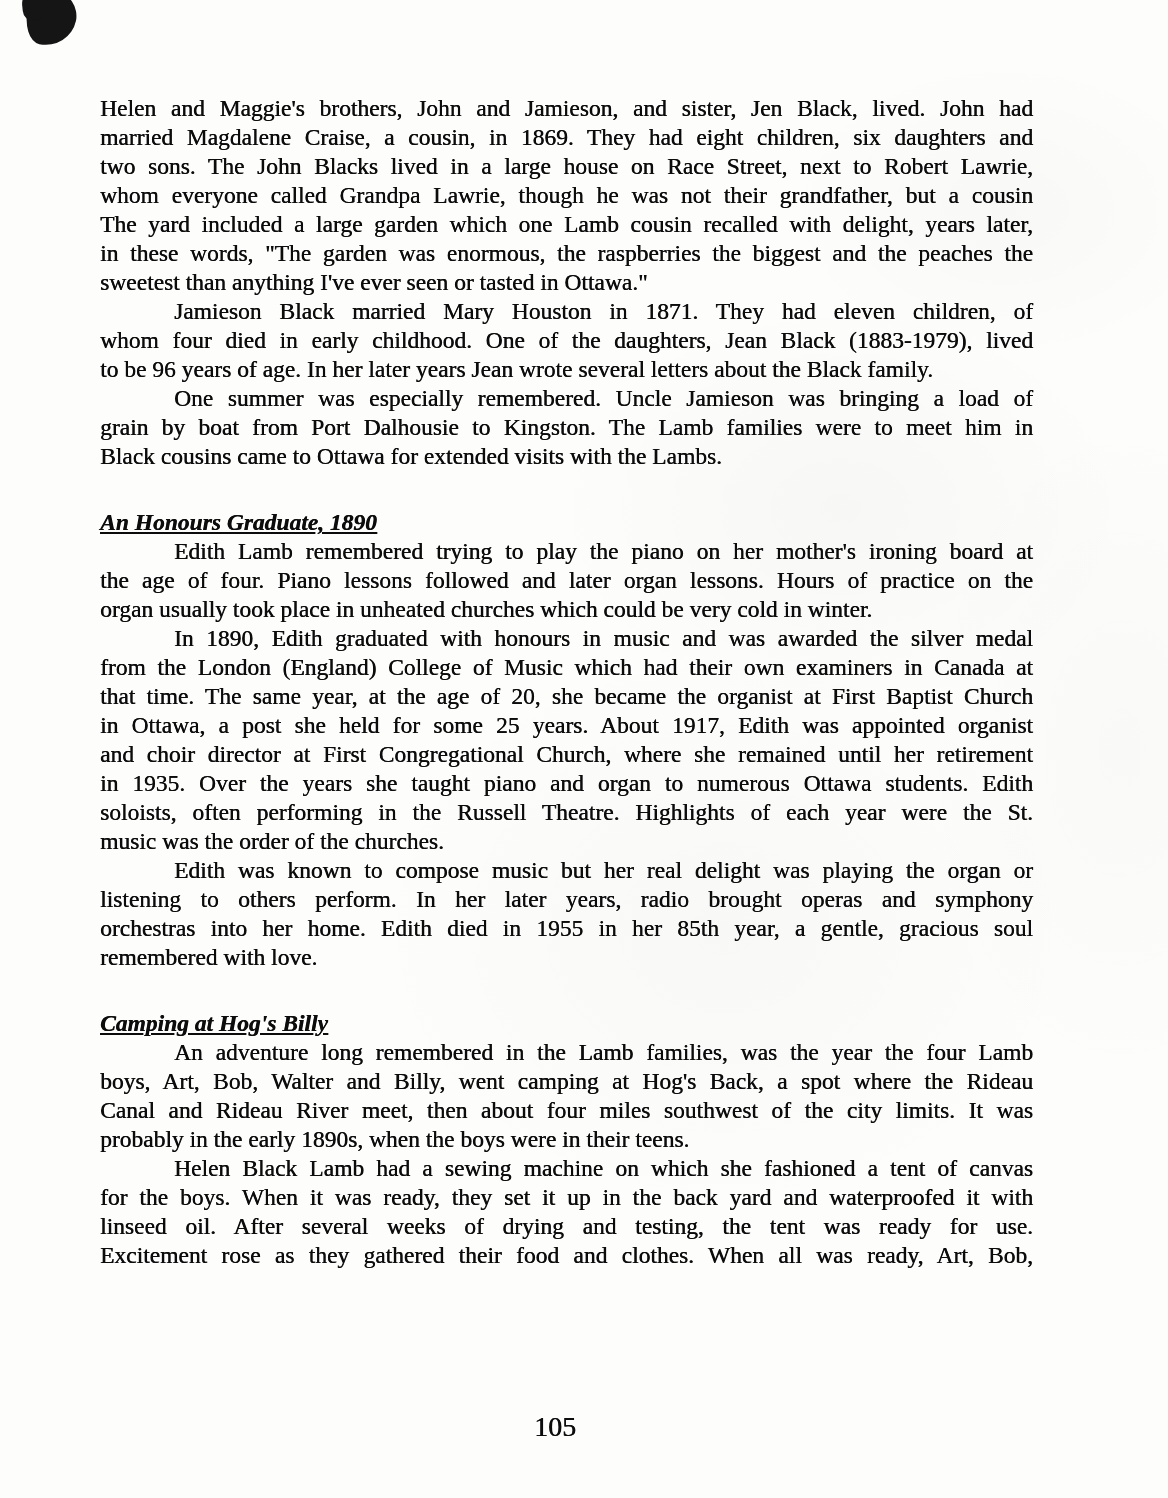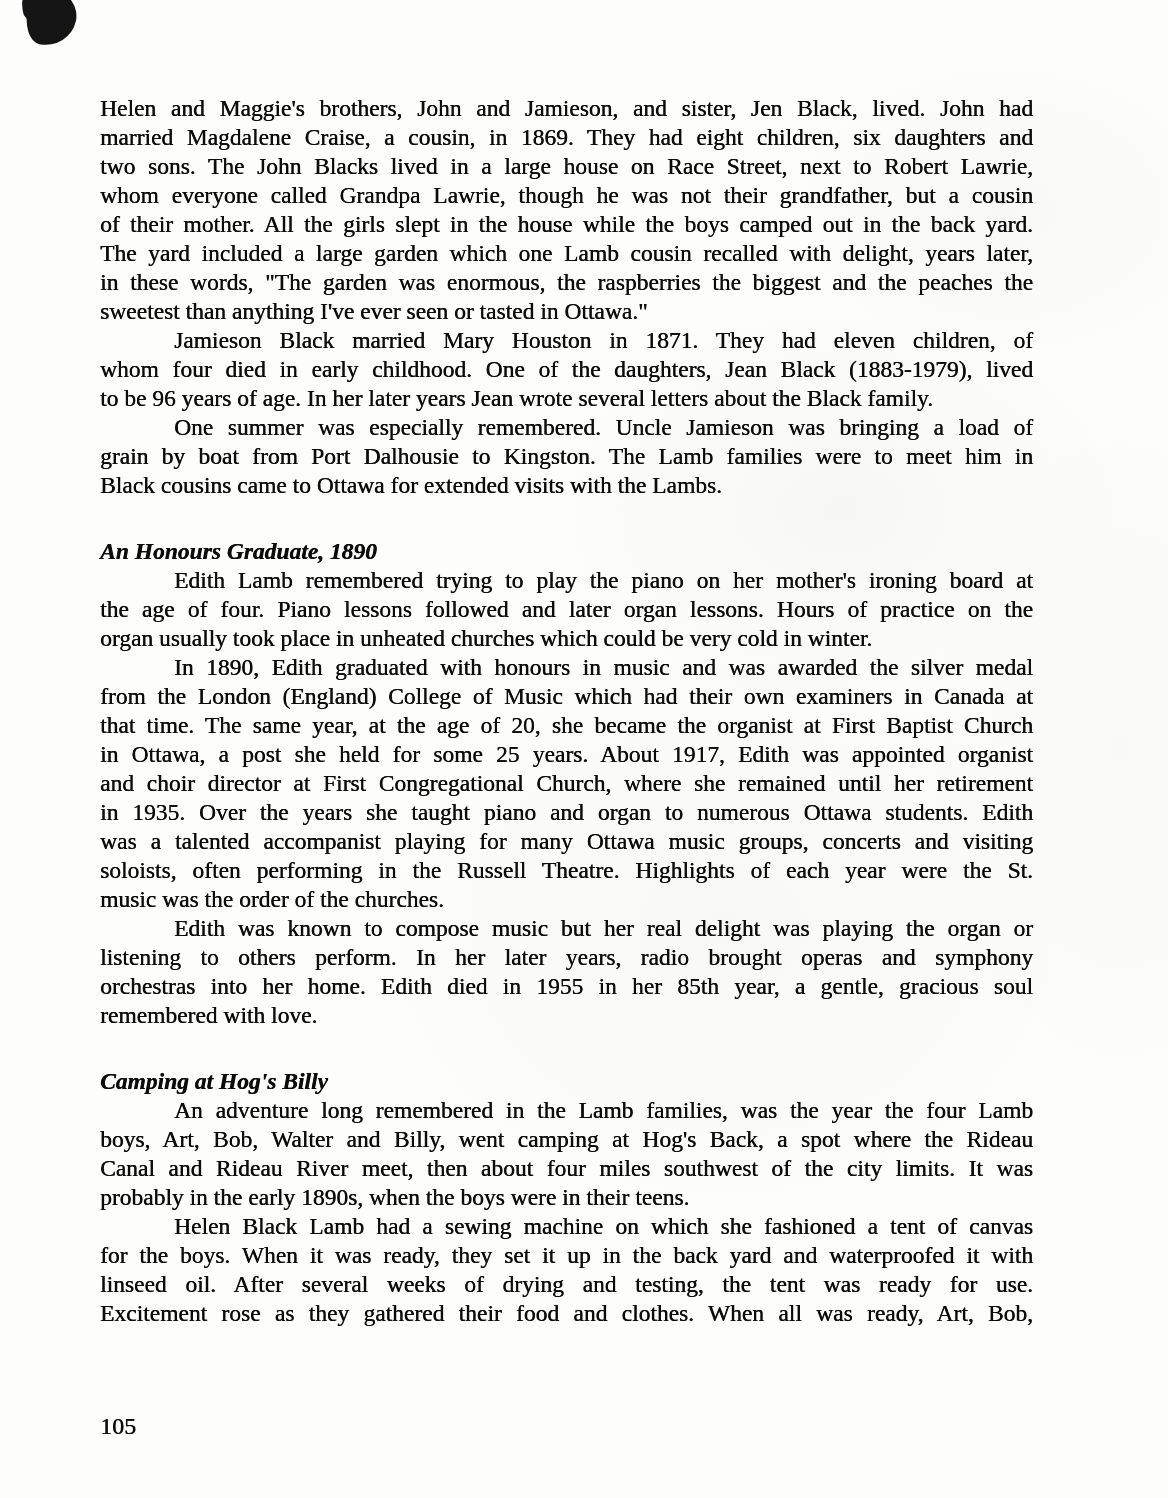--- a/index.html
+++ b/index.html
@@ -59,45 +59,45 @@
   }
   .line.last { text-align-last: left; }
   .line.indent { text-indent: 74px; }
 
   .heading {
     margin-top: 37px;
     line-height: 29px;
     font-weight: bold;
     font-style: italic;
     text-shadow: 0.4px 0 0 currentColor;
+    text-decoration: underline;
   }
 
   .page-number {
     position: absolute;
     left: 100px;
     top: 1412px;
     width: 910px;
-    text-align: left;
-    font-size: 24px;
+    text-align: center;
+    font-size: 28px;
     line-height: 29px;
     text-shadow: 0.4px 0 0 currentColor;
   }
 </style>
 </head>
 <body>
 
 <div class="page">
   <div class="corner-blob"></div>
   <main class="text-block" id="content">
       <div class="paragraph">
         <div class="line">Helen and Maggie's brothers, John and Jamieson, and sister, Jen Black, lived.  John had</div>
         <div class="line">married Magdalene Craise, a cousin, in 1869.  They had eight children, six daughters and</div>
         <div class="line">two sons.  The John Blacks lived in a large house on Race Street, next to Robert Lawrie,</div>
         <div class="line">whom everyone called Grandpa Lawrie, though he was not their grandfather, but a cousin</div>
-        <div class="line">of their mother.  All the girls slept in the house while the boys camped out in the back yard.</div>
         <div class="line">The yard included a large garden which one Lamb cousin recalled with delight, years later,</div>
         <div class="line">in these words, "The garden was enormous, the raspberries the biggest and the peaches the</div>
         <div class="line last">sweetest than anything I've ever seen or tasted in Ottawa."</div>
       </div>
       <div class="paragraph">
         <div class="line indent">Jamieson Black married Mary Houston in 1871.  They had eleven children, of</div>
         <div class="line">whom four died in early childhood.  One of the daughters, Jean Black (1883-1979), lived</div>
         <div class="line last">to be 96 years of age.  In her later years Jean wrote several letters about the Black family.</div>
       </div>
       <div class="paragraph">
@@ -111,21 +111,20 @@
         <div class="line">the age of four.  Piano lessons followed and later organ lessons. Hours of practice on the</div>
         <div class="line last">organ usually took place in unheated churches which could be very cold in winter.</div>
       </div>
       <div class="paragraph">
         <div class="line indent">In 1890, Edith graduated with honours in music and was awarded the silver medal</div>
         <div class="line">from the London (England) College of Music which had their own examiners in Canada at</div>
         <div class="line">that time. The same year, at the age of 20, she became the organist at First Baptist Church</div>
         <div class="line">in Ottawa, a post she held for some 25 years.  About 1917, Edith was appointed organist</div>
         <div class="line">and choir director at First Congregational Church, where she remained until her retirement</div>
         <div class="line">in 1935.  Over the years she taught piano and organ to numerous Ottawa students.  Edith</div>
-        <div class="line">was a talented accompanist playing for many Ottawa music groups, concerts and visiting</div>
         <div class="line">soloists, often performing in the Russell Theatre.  Highlights of each year were the St.</div>
         <div class="line last">music was the order of the churches.</div>
       </div>
       <div class="paragraph">
         <div class="line indent">Edith was known to compose music but her real delight was playing the organ or</div>
         <div class="line">listening to others perform.  In her later years, radio brought operas and symphony</div>
         <div class="line">orchestras into her home.  Edith died in 1955 in her 85th year, a gentle, gracious soul</div>
         <div class="line last">remembered with love.</div>
       </div>
       <div class="heading">Camping at Hog's Billy</div>

